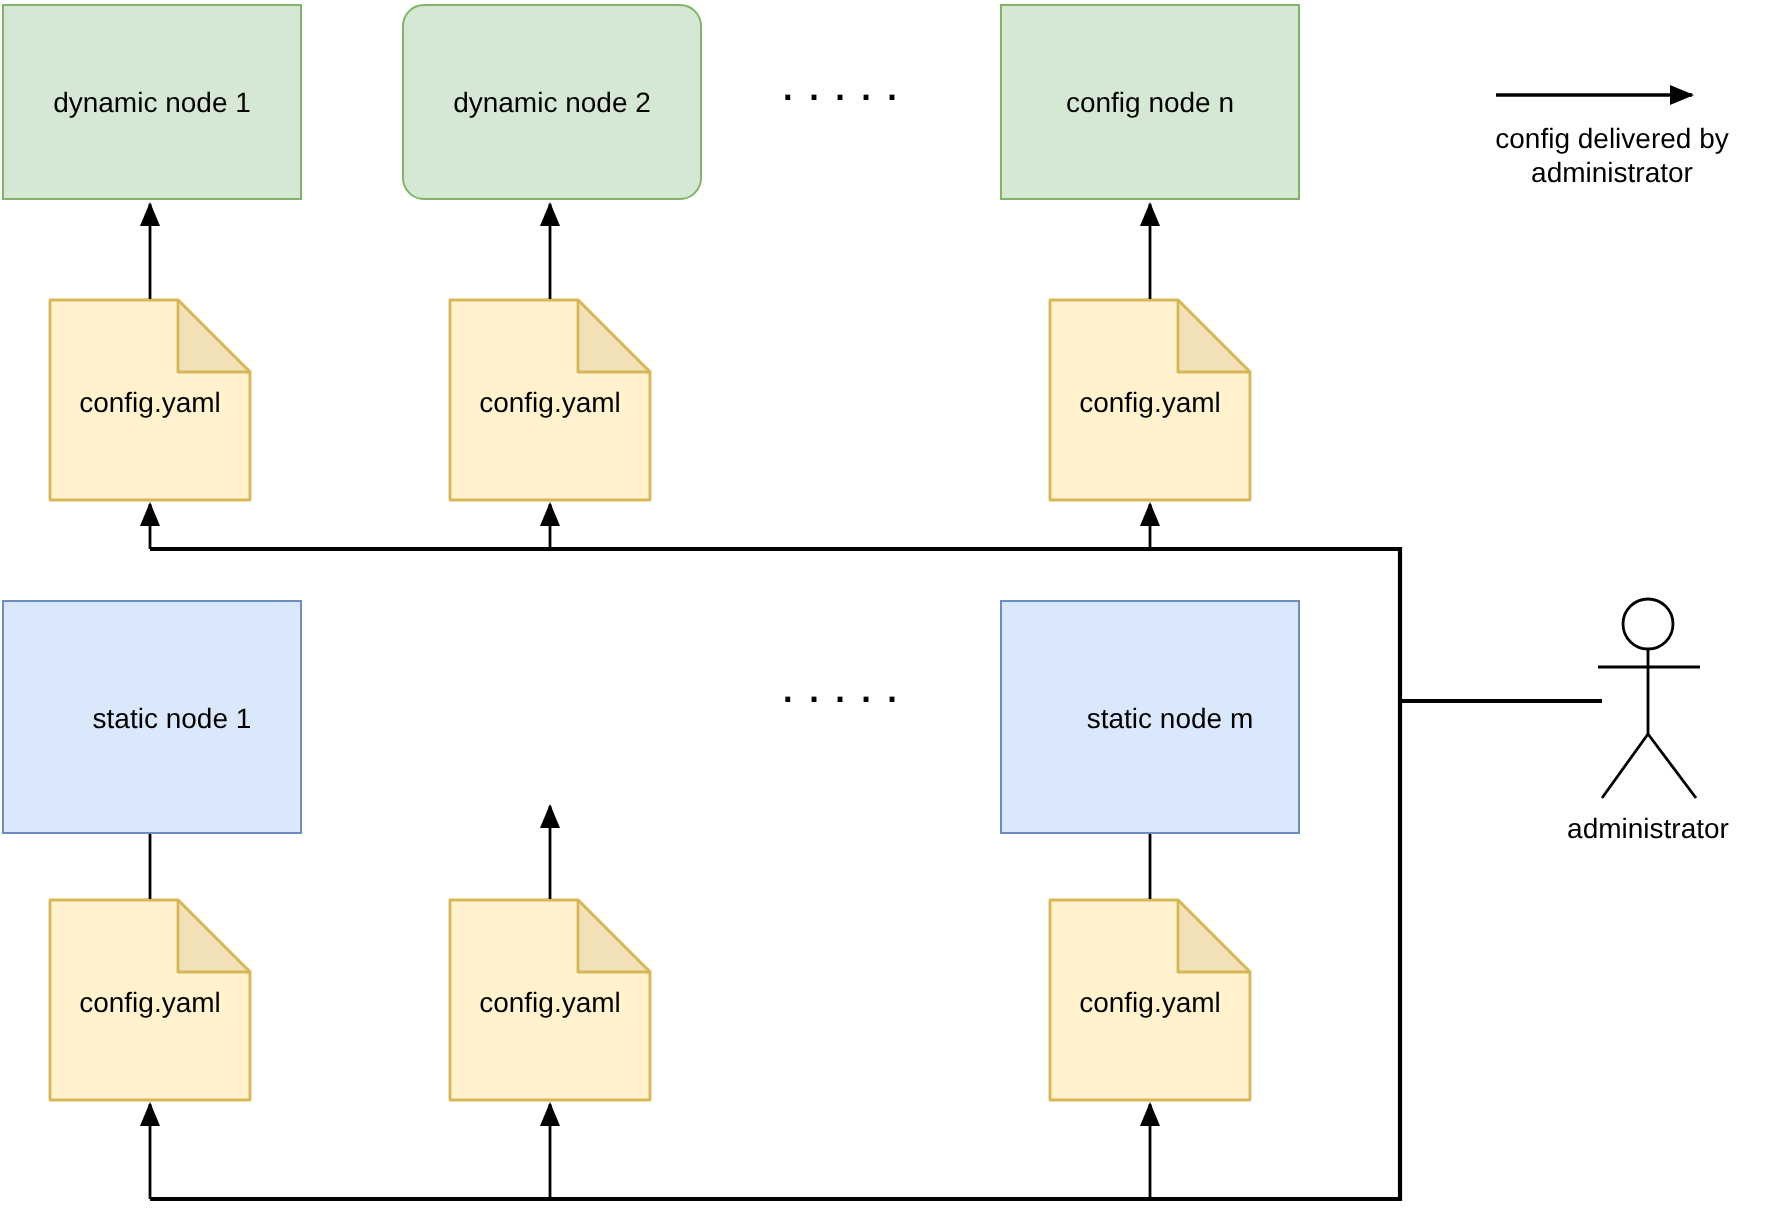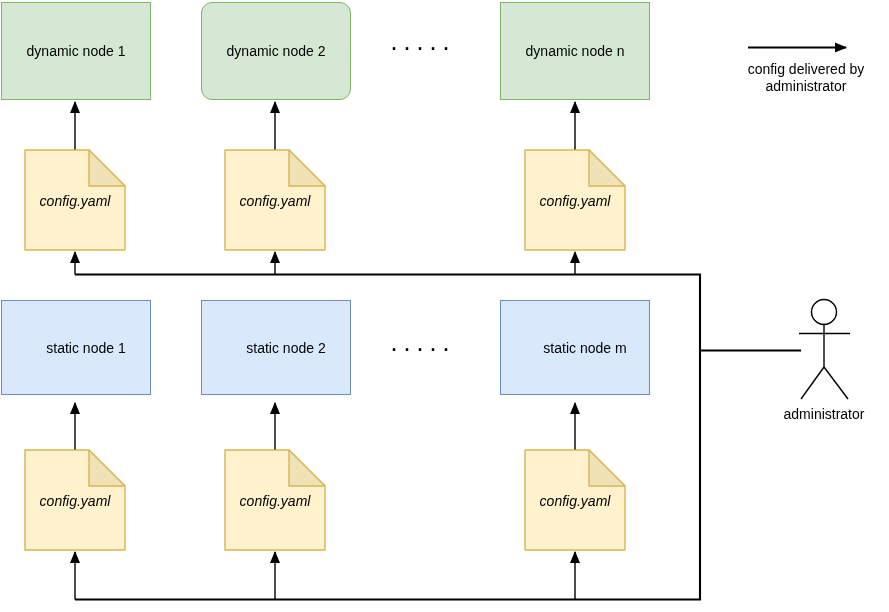--- a/index.html
+++ b/index.html
@@ -23,27 +23,27 @@
   .ah          { fill:var(--line,#000); }
 
   
   .node {
     position:absolute; width:150px; height:98px;
     box-sizing:border-box;
     display:flex; align-items:center; justify-content:center;
     font-size:14px; text-align:center;
   }
   .node.dynamic { background:var(--dynamic_fill,#d5e8d4); border:1.4px solid var(--dynamic_border,#82b366); }
-  .node.static  { background:var(--static_fill,#dae8fc); border:1.4px solid var(--static_border,#6c8ebf); top:300px; height:95px;padding-left:20px; }
+  .node.static  { background:var(--static_fill,#dae8fc); border:1.4px solid var(--static_border,#6c8ebf); top:300px; height:117px;padding-left:20px; }
 
   
   .file-label {
     position:absolute; width:100px; height:101px;
     display:flex; align-items:center; justify-content:center;
-    font-size:14px; text-align:right;font-style:italic;
+    font-size:14px; text-align:right;
   }
 
   .dots {
     position:absolute; width:90px; height:24px; line-height:24px;
     text-align:center;
     font-family:"DejaVu Sans Mono", monospace;
     font-size:15px; font-weight:bold; letter-spacing:4px;
   }
 
   .legend-text {
@@ -125,28 +125,25 @@
     </g>
   </svg>
 
   <div class="node dynamic" style="left:1px; top:2px;">
     <span>dynamic node 1</span>
   </div>
   <div class="node dynamic" style="left:201px; top:2px;border-radius:11px;">
     <span>dynamic node 2</span>
   </div>
   <div class="node dynamic" style="left:500px; top:2px;">
-    <span>dynamic node n</span>
+    <span>config node n</span>
   </div>
 
   <div class="node static" style="left:1px;">
     <span>static node 1</span>
-  </div>
-  <div class="node static" style="left:201px;">
-    <span>static node 2</span>
   </div>
   <div class="node static" style="left:500px;justify-content:center;">
     <span>static node m</span>
   </div>
 
   <div class="dots" style="left:377px; top:33px;">.....</div>
   <div class="dots" style="left:377px; top:334px;">.....</div>
 
   <div class="file-label" style="left:25px; top:150px;">config.yaml</div>
   <div class="file-label" style="left:225px; top:150px;">config.yaml</div>

